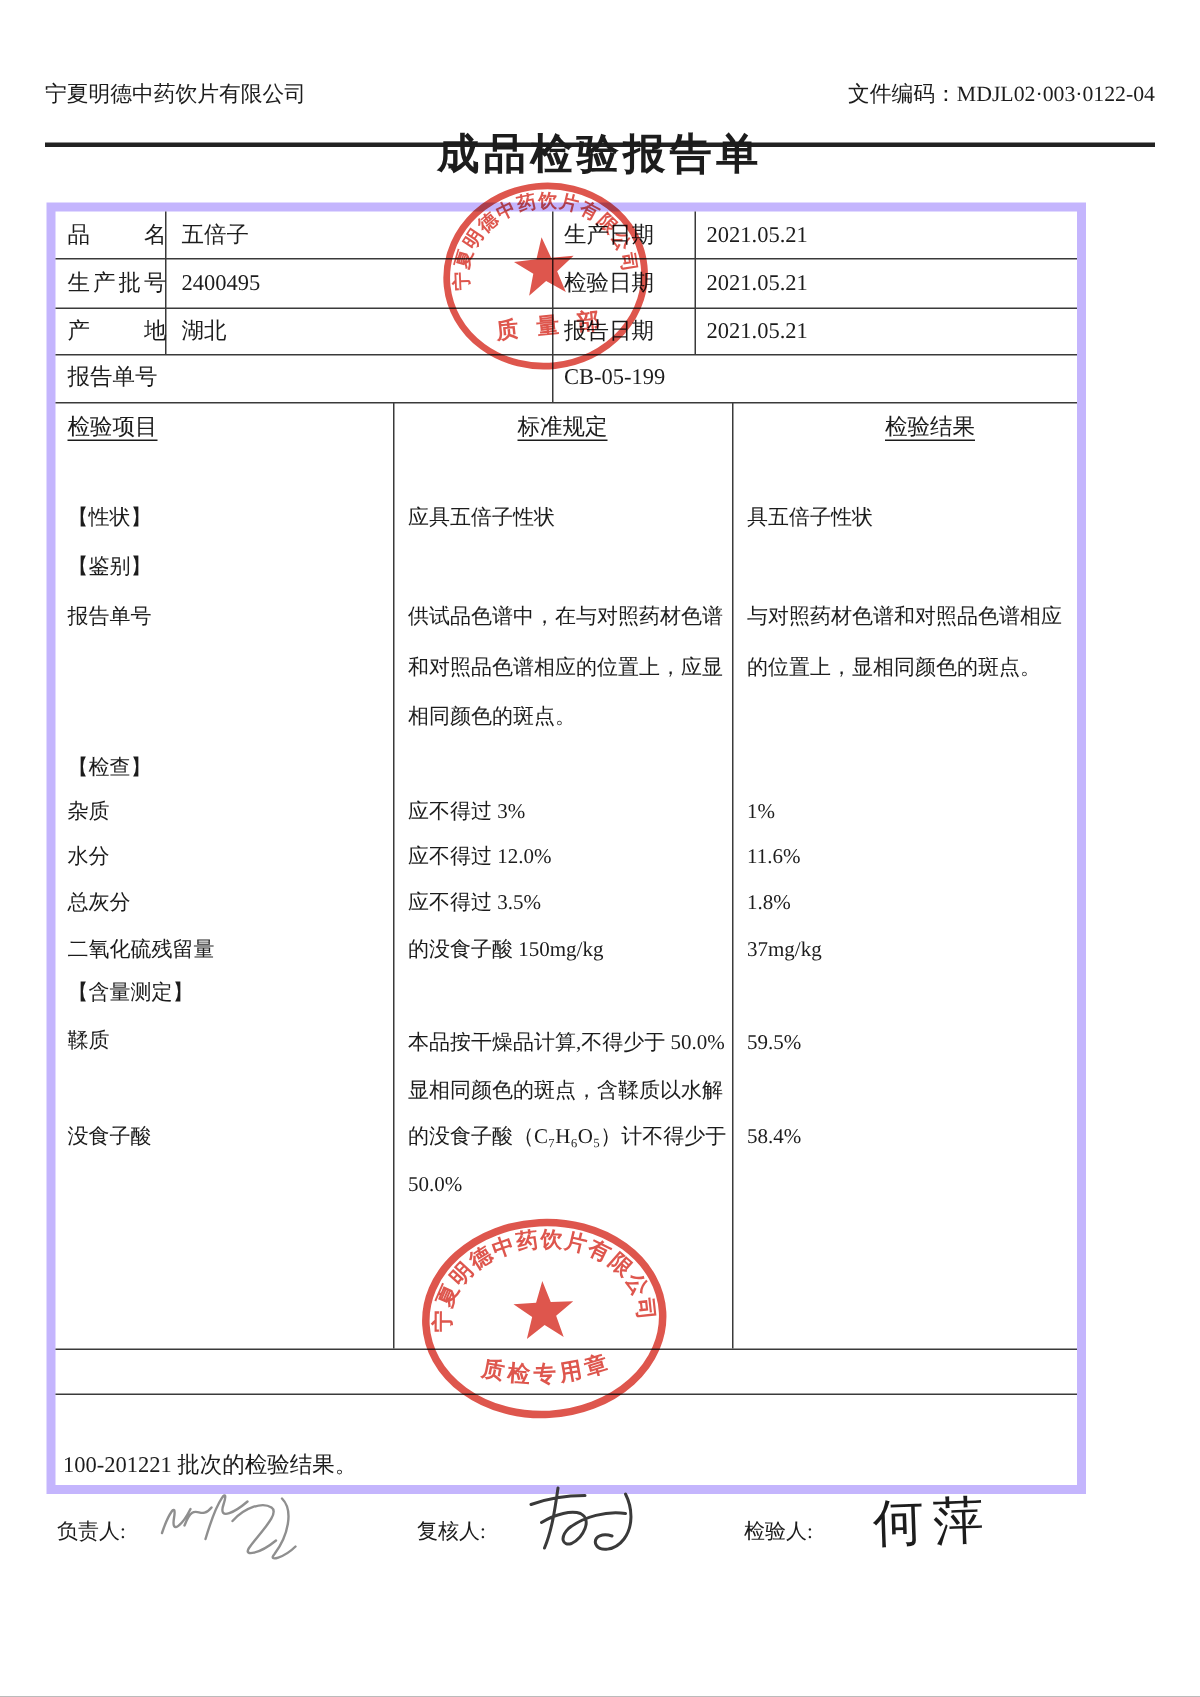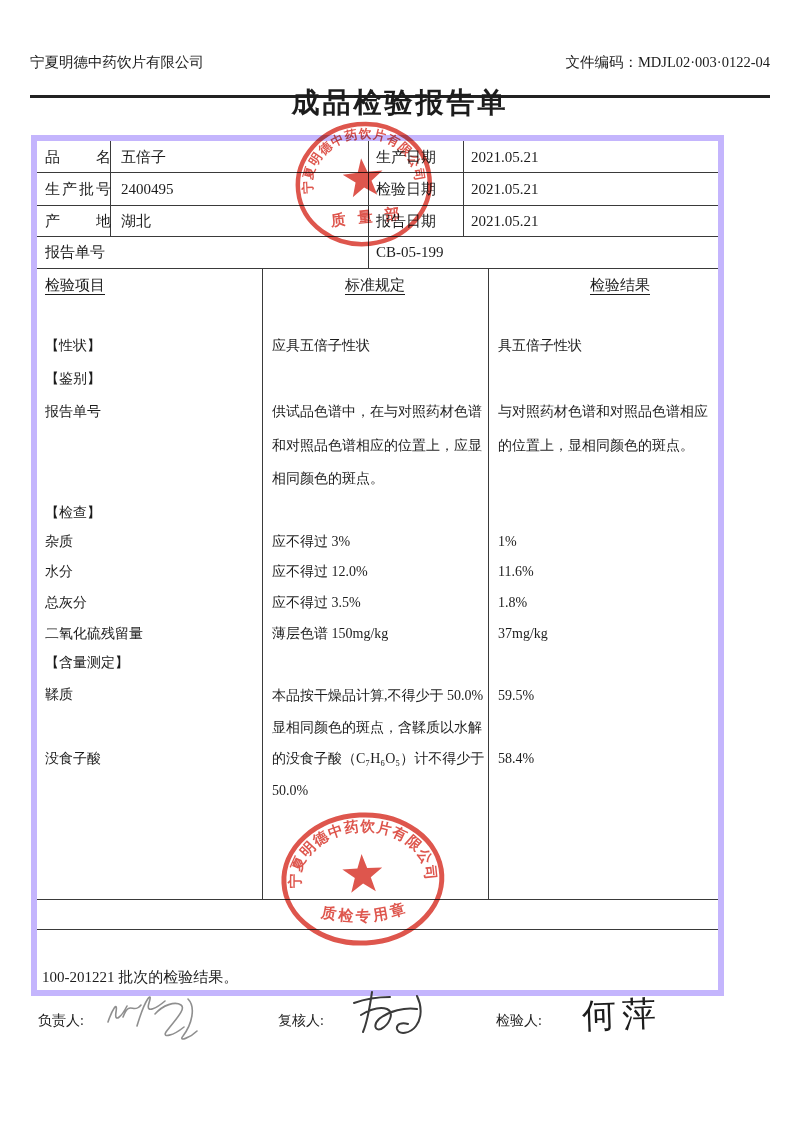--- a/index.html
+++ b/index.html
@@ -88,21 +88,21 @@
     <div class="t exam ci" style="top:544px">鞣质</div>
     <div class="t exam ci" style="top:608px">没食子酸</div>
 
     <div class="t exam cs" style="top:195px">应具五倍子性状</div>
     <div class="t exam cs" style="top:261px">供试品色谱中，在与对照药材色谱</div>
     <div class="t exam cs" style="top:295px">和对照品色谱相应的位置上，应显</div>
     <div class="t exam cs" style="top:328px">相同颜色的斑点。</div>
     <div class="t exam cs" style="top:391px">应不得过 3%</div>
     <div class="t exam cs" style="top:421px">应不得过 12.0%</div>
     <div class="t exam cs" style="top:452px">应不得过 3.5%</div>
-    <div class="t exam cs" style="top:483px">薄层色谱 150mg/kg</div>
+    <div class="t exam cs" style="top:483px">的没食子酸 150mg/kg</div>
     <div class="t exam cs" style="top:545px">本品按干燥品计算,不得少于 50.0%</div>
     <div class="t exam cs" style="top:577px">显相同颜色的斑点，含鞣质以水解</div>
     <div class="t exam cs" style="top:608px">的没食子酸（C₇H₆O₅）计不得少于</div>
     <div class="t exam cs" style="top:640px">50.0%</div>
 
     <div class="t exam cr" style="top:195px">具五倍子性状</div>
     <div class="t exam cr" style="top:261px">与对照药材色谱和对照品色谱相应</div>
     <div class="t exam cr" style="top:295px">的位置上，显相同颜色的斑点。</div>
     <div class="t exam cr" style="top:391px">1%</div>
     <div class="t exam cr" style="top:421px">11.6%</div>

